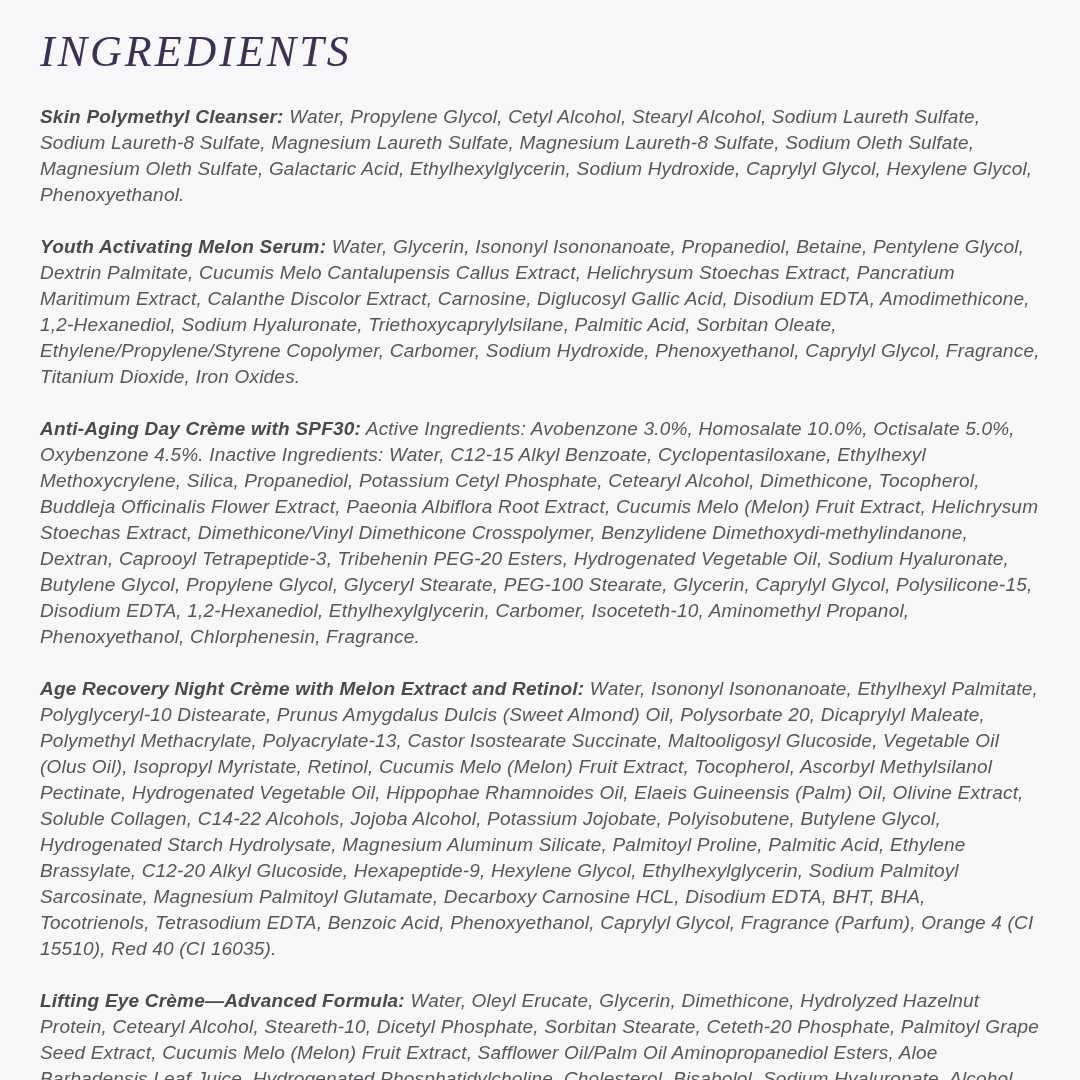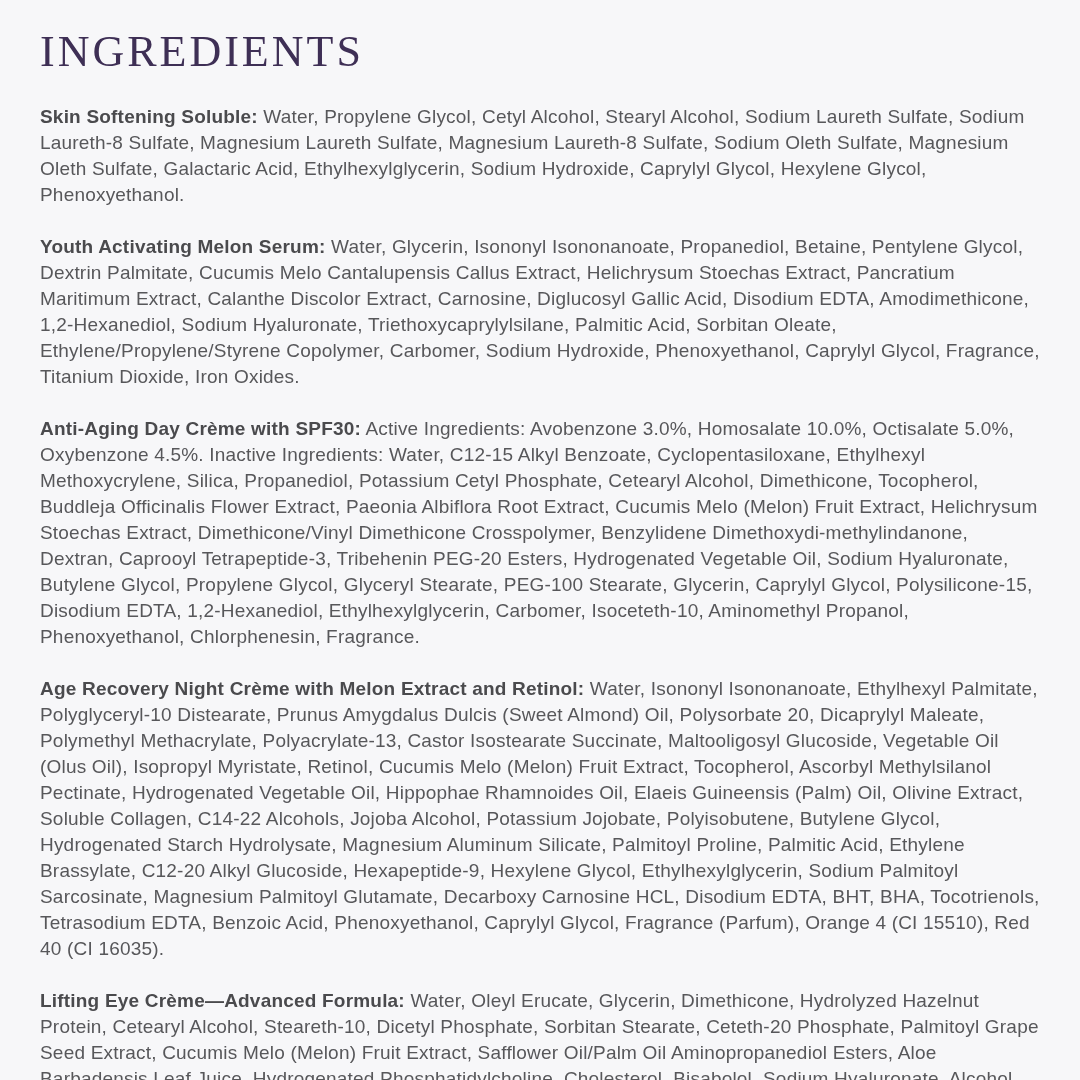--- a/index.html
+++ b/index.html
@@ -11,20 +11,21 @@
     height: 1080px;
     background: #f7f7f9;
     font-family: "Liberation Sans", "DejaVu Sans", sans-serif;
     overflow: hidden;
   }
   .page {
     box-sizing: border-box;
     width: 1080px;
     height: 1080px;
     padding: 30px 40px 30px 40px;
+    font-style: italic;
   }
   .page-title {
     font-family: "Liberation Serif", "DejaVu Serif", serif;
     font-weight: 400;
     font-size: 44px;
     line-height: 1.0;
     letter-spacing: 3px;
     color: #3e2f55;
     margin: 0 0 30px 0;
   }
@@ -43,21 +44,21 @@
     color: #4a4a4d;
   }
 </style>
 </head>
 <body>
 
 <div class="page">
   <h1 class="page-title">INGREDIENTS</h1>
 
   <div class="ingredients">
-    <p><strong>Skin Softening Soluble:</strong><span> Water, Propylene Glycol, Cetyl Alcohol, Stearyl Alcohol, Sodium Laureth Sulfate, Sodium Laureth-8 Sulfate, Magnesium Laureth Sulfate, Magnesium Laureth-8 Sulfate, Sodium Oleth Sulfate, Magnesium Oleth Sulfate, Galactaric Acid, Ethylhexylglycerin, Sodium Hydroxide, Caprylyl Glycol, Hexylene Glycol, Phenoxyethanol.</span></p>
+    <p><strong>Skin Polymethyl Cleanser:</strong><span> Water, Propylene Glycol, Cetyl Alcohol, Stearyl Alcohol, Sodium Laureth Sulfate, Sodium Laureth-8 Sulfate, Magnesium Laureth Sulfate, Magnesium Laureth-8 Sulfate, Sodium Oleth Sulfate, Magnesium Oleth Sulfate, Galactaric Acid, Ethylhexylglycerin, Sodium Hydroxide, Caprylyl Glycol, Hexylene Glycol, Phenoxyethanol.</span></p>
 
     <p><strong>Youth Activating Melon Serum:</strong><span> Water, Glycerin, Isononyl Isononanoate, Propanediol, Betaine, Pentylene Glycol, Dextrin Palmitate, Cucumis Melo Cantalupensis Callus Extract, Helichrysum Stoechas Extract, Pancratium Maritimum Extract, Calanthe Discolor Extract, Carnosine, Diglucosyl Gallic Acid, Disodium EDTA, Amodimethicone, 1,2-Hexanediol, Sodium Hyaluronate, Triethoxycaprylylsilane, Palmitic Acid, Sorbitan Oleate, Ethylene/Propylene/Styrene Copolymer, Carbomer, Sodium Hydroxide, Phenoxyethanol, Caprylyl Glycol, Fragrance, Titanium Dioxide, Iron Oxides.</span></p>
 
     <p><strong>Anti-Aging Day Crème with SPF30:</strong><span> Active Ingredients: Avobenzone 3.0%, Homosalate 10.0%, Octisalate 5.0%, Oxybenzone 4.5%. Inactive Ingredients: Water, C12-15 Alkyl Benzoate, Cyclopentasiloxane, Ethylhexyl Methoxycrylene, Silica, Propanediol, Potassium Cetyl Phosphate, Cetearyl Alcohol, Dimethicone, Tocopherol, Buddleja Officinalis Flower Extract, Paeonia Albiflora Root Extract, Cucumis Melo (Melon) Fruit Extract, Helichrysum Stoechas Extract, Dimethicone/Vinyl Dimethicone Crosspolymer, Benzylidene Dimethoxydi-methylindanone, Dextran, Caprooyl Tetrapeptide-3, Tribehenin PEG-20 Esters, Hydrogenated Vegetable Oil, Sodium Hyaluronate, Butylene Glycol, Propylene Glycol, Glyceryl Stearate, PEG-100 Stearate, Glycerin, Caprylyl Glycol, Polysilicone-15, Disodium EDTA, 1,2-Hexanediol, Ethylhexylglycerin, Carbomer, Isoceteth-10, Aminomethyl Propanol, Phenoxyethanol, Chlorphenesin, Fragrance.</span></p>
 
     <p><strong>Age Recovery Night Crème with Melon Extract and Retinol:</strong><span> Water, Isononyl Isononanoate, Ethylhexyl Palmitate, Polyglyceryl-10 Distearate, Prunus Amygdalus Dulcis (Sweet Almond) Oil, Polysorbate 20, Dicaprylyl Maleate, Polymethyl Methacrylate, Polyacrylate-13, Castor Isostearate Succinate, Maltooligosyl Glucoside, Vegetable Oil (Olus Oil), Isopropyl Myristate, Retinol, Cucumis Melo (Melon) Fruit Extract, Tocopherol, Ascorbyl Methylsilanol Pectinate, Hydrogenated Vegetable Oil, Hippophae Rhamnoides Oil, Elaeis Guineensis (Palm) Oil, Olivine Extract, Soluble Collagen, C14-22 Alcohols, Jojoba Alcohol, Potassium Jojobate, Polyisobutene, Butylene Glycol, Hydrogenated Starch Hydrolysate, Magnesium Aluminum Silicate, Palmitoyl Proline, Palmitic Acid, Ethylene Brassylate, C12-20 Alkyl Glucoside, Hexapeptide-9, Hexylene Glycol, Ethylhexylglycerin, Sodium Palmitoyl Sarcosinate, Magnesium Palmitoyl Glutamate, Decarboxy Carnosine HCL, Disodium EDTA, BHT, BHA, Tocotrienols, Tetrasodium EDTA, Benzoic Acid, Phenoxyethanol, Caprylyl Glycol, Fragrance (Parfum), Orange 4 (CI 15510), Red 40 (CI 16035).</span></p>
 
     <p><strong>Lifting Eye Crème—Advanced Formula:</strong><span> Water, Oleyl Erucate, Glycerin, Dimethicone, Hydrolyzed Hazelnut Protein, Cetearyl Alcohol, Steareth-10, Dicetyl Phosphate, Sorbitan Stearate, Ceteth-20 Phosphate, Palmitoyl Grape Seed Extract, Cucumis Melo (Melon) Fruit Extract, Safflower Oil/Palm Oil Aminopropanediol Esters, Aloe Barbadensis Leaf Juice, Hydrogenated Phosphatidylcholine, Cholesterol, Bisabolol, Sodium Hyaluronate, Alcohol, Caprylyl Glycol, Ethylhexylglycerin, Biosaccharide Gum-4, Hydrogenated Vegetable Oil, Magnesium Ascorbyl Phosphate, Acrylates/C10-30 Alkyl Acrylate Crosspolymer, Microcrystalline Cellulose, Cellulose Gum, Disodium EDTA, Sodium Hydroxide, Benzoic Acid, Chlorphenesin, Phenoxyethanol, Mica.</span></p>
   </div>
 </div>

